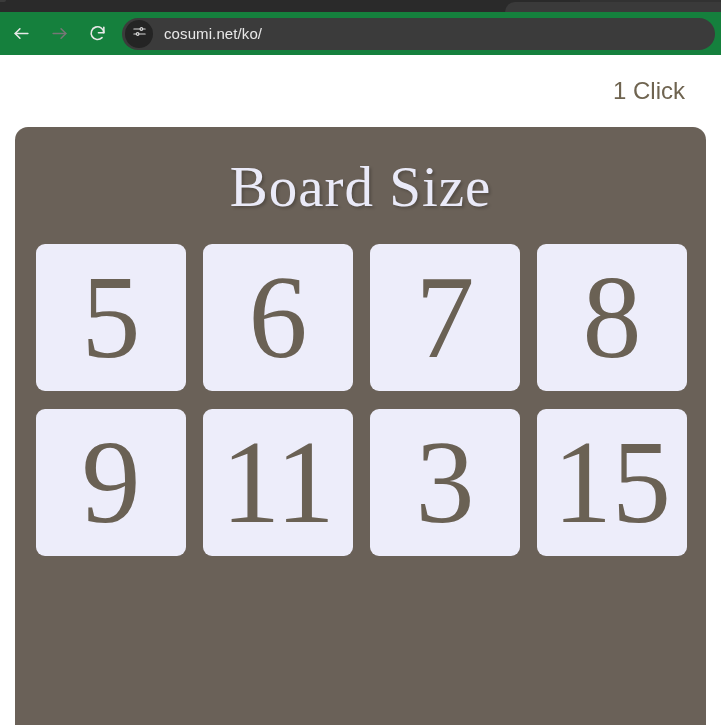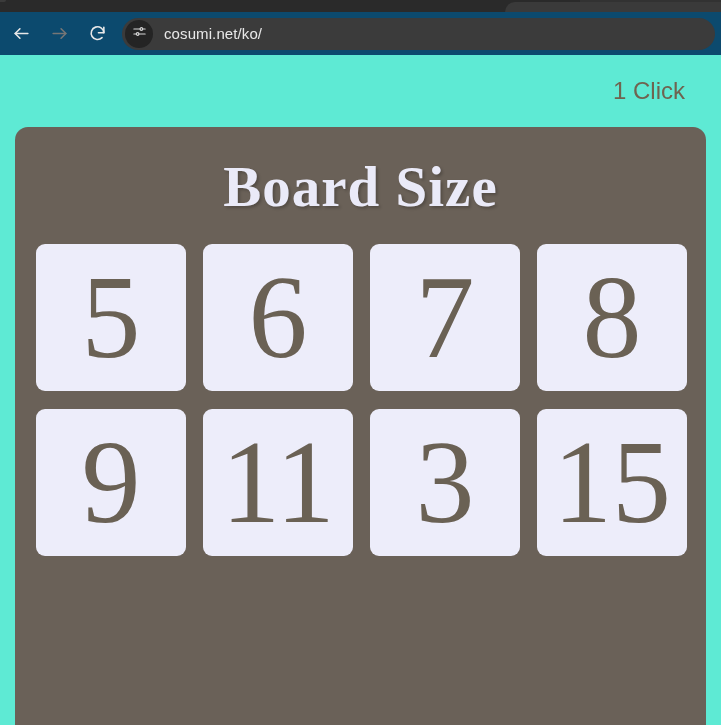--- a/index.html
+++ b/index.html
@@ -55,21 +55,21 @@
     background: #3a3a3a;
     border-top-left-radius: 10px;
     border-top-right-radius: 10px;
   }
 
   .toolbar {
     position: absolute;
     left: 0; top: 12px;
     width: 721px;
     height: 43px;
-    background: #0c4a6e;
+    background: #15803d;
     display: flex;
     align-items: center;
   }
 
   .nav-btn {
     width: 34px; height: 34px;
     margin-left: 4px;
     display: flex; align-items: center; justify-content: center;
     border-radius: 50%;
     flex: 0 0 auto;
@@ -103,21 +103,21 @@
     overflow: hidden;
     font-family: "Liberation Sans", sans-serif;
   }
 
   
   .page {
     position: absolute;
     left: 0; top: 55px;
     width: 721px;
     height: 670px;
-    background: #5eead4;
+    background: #ffffff;
     overflow: hidden;
     padding-left: 43px;
   }
 
   .topbar {
     position: absolute;
     left: 0; top: 0;
     width: 721px;
     height: 72px;
     display: flex;
@@ -142,21 +142,21 @@
     background: #6A6158;
     border-top-left-radius: 13px;
     border-top-right-radius: 13px;
     overflow: hidden;
   }
 
   .panel-title {
     text-align: center;
     color: #EAEAF8;
     font-family: "Liberation Serif", serif;
-    font-weight: bold;
+    font-weight: normal;
     font-size: 57px;
     letter-spacing: 1px;
     margin-top: 27px;
     text-shadow: 2px 2px 3px rgba(0,0,0,.22);
   }
 
   .grid {
     margin-top: 25px;
     padding-left: 21px;
     display: flex;

